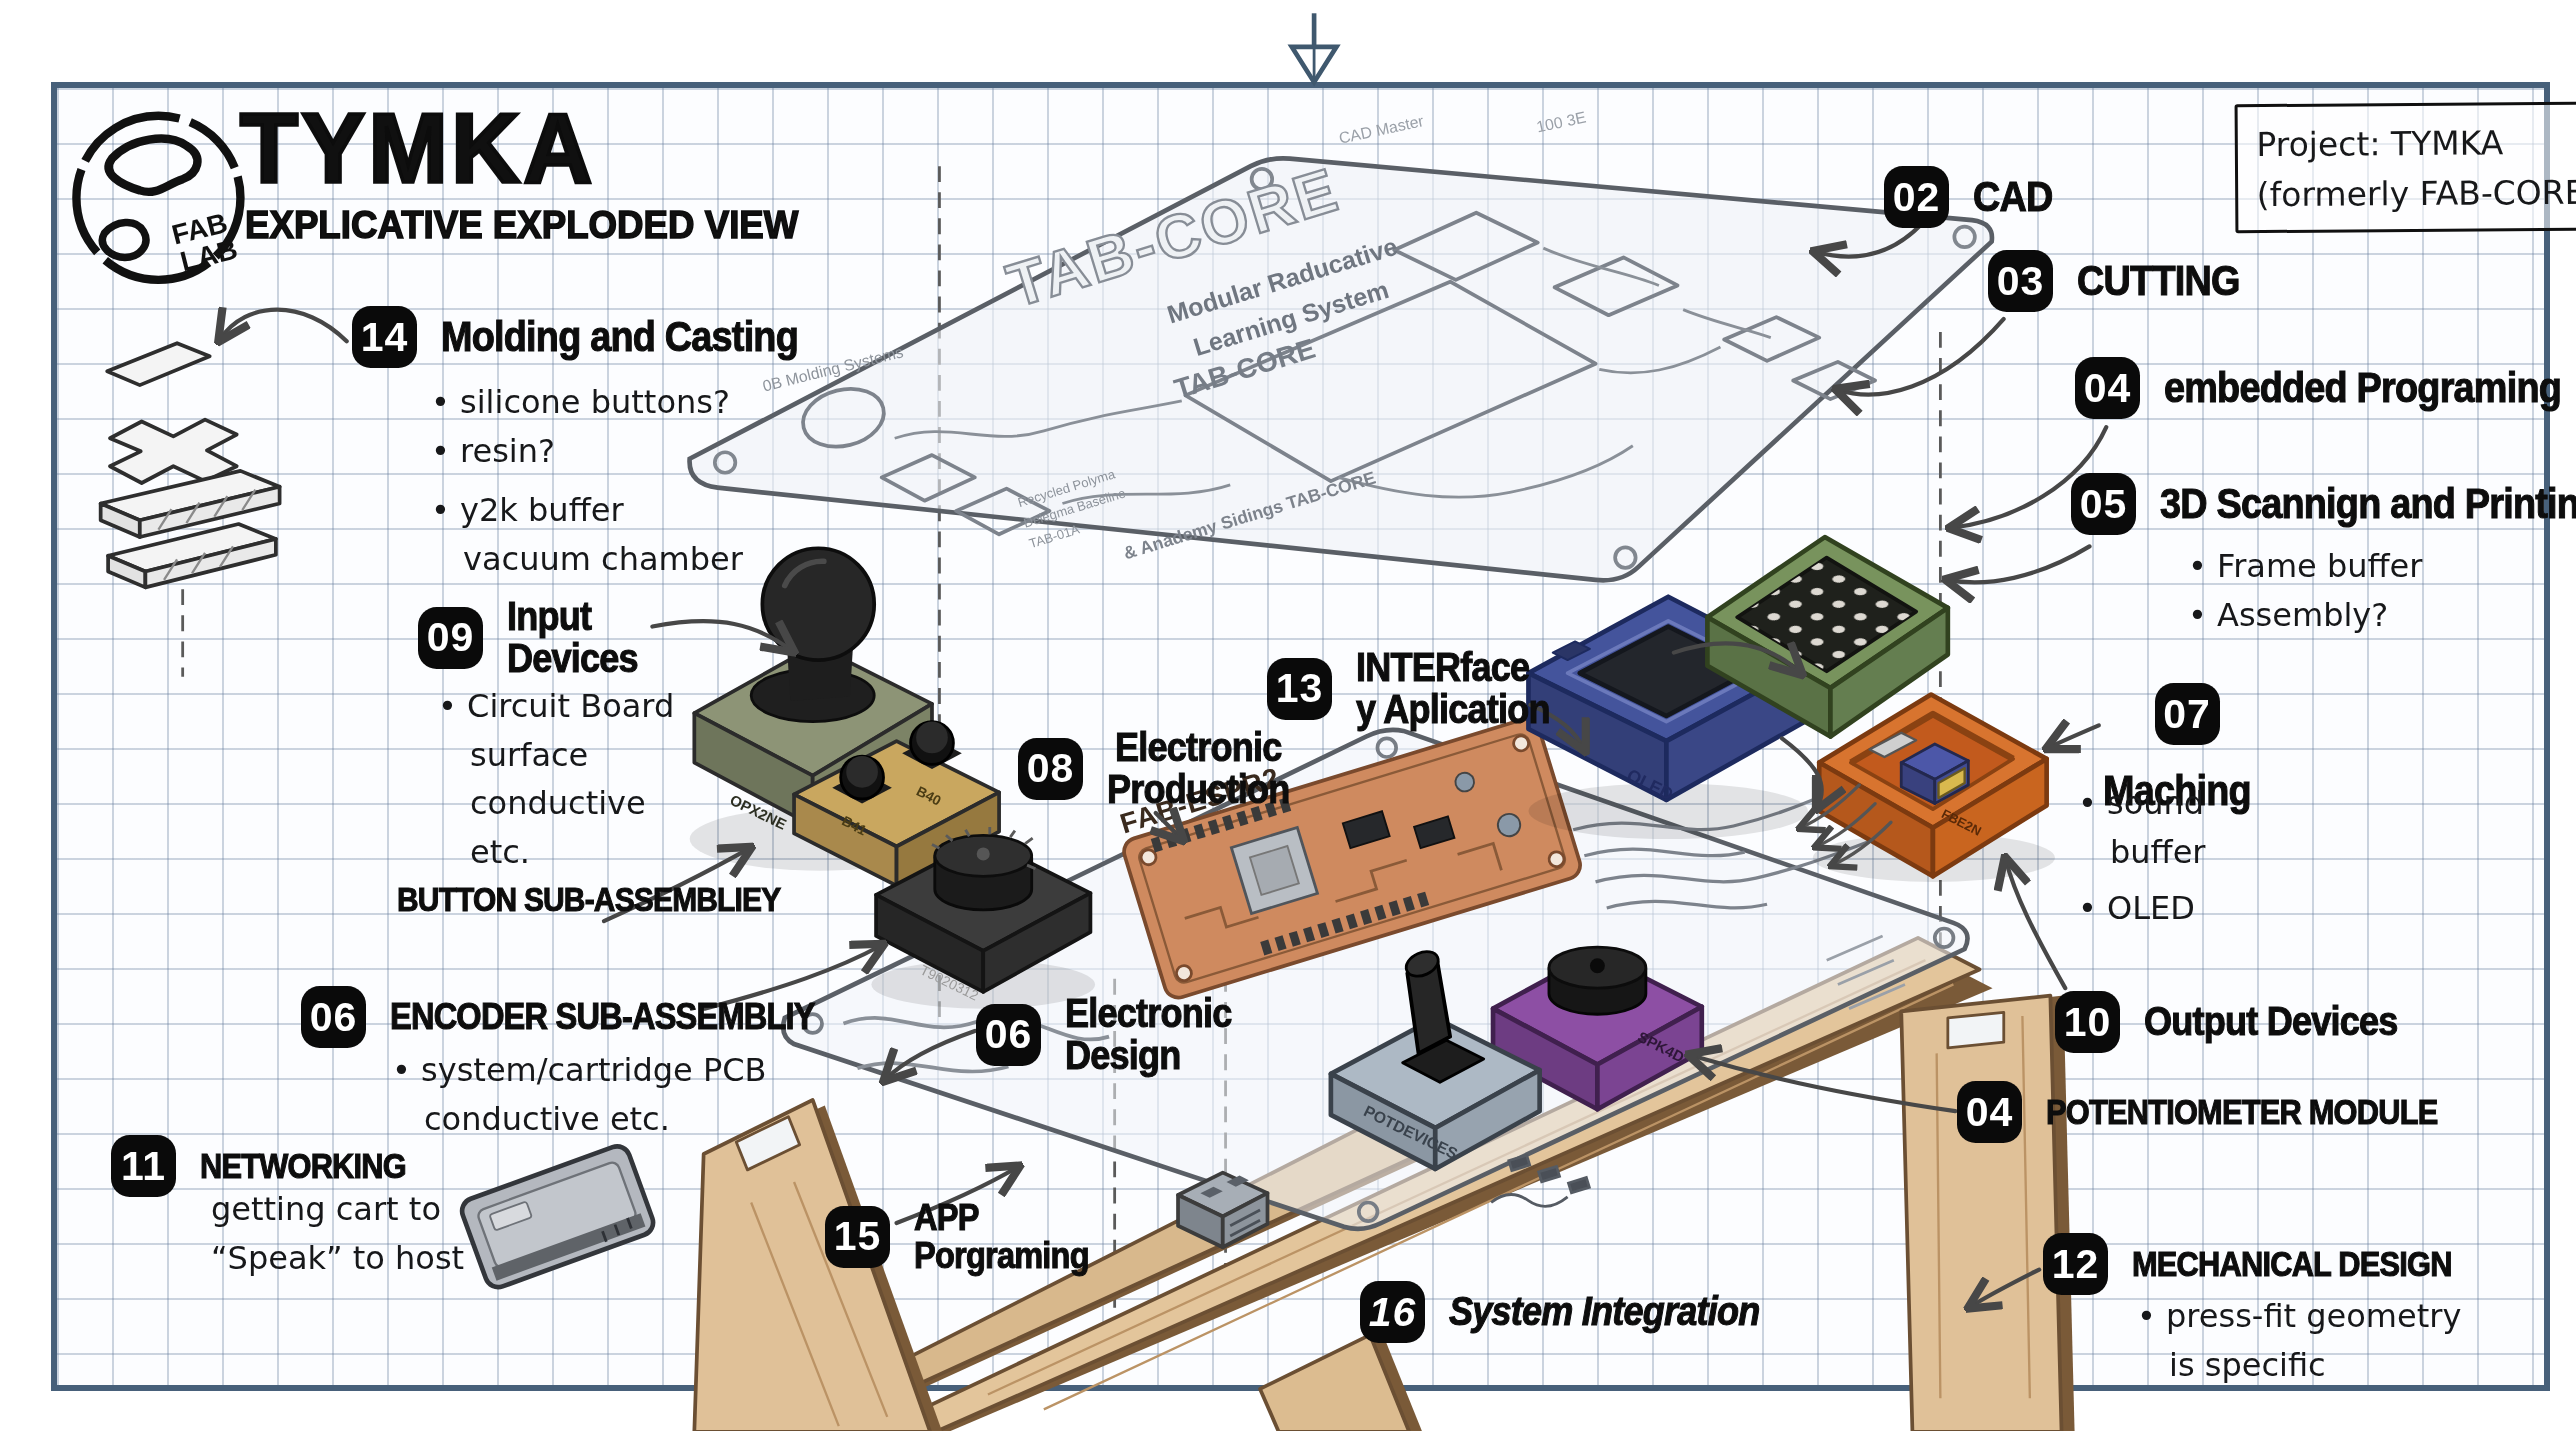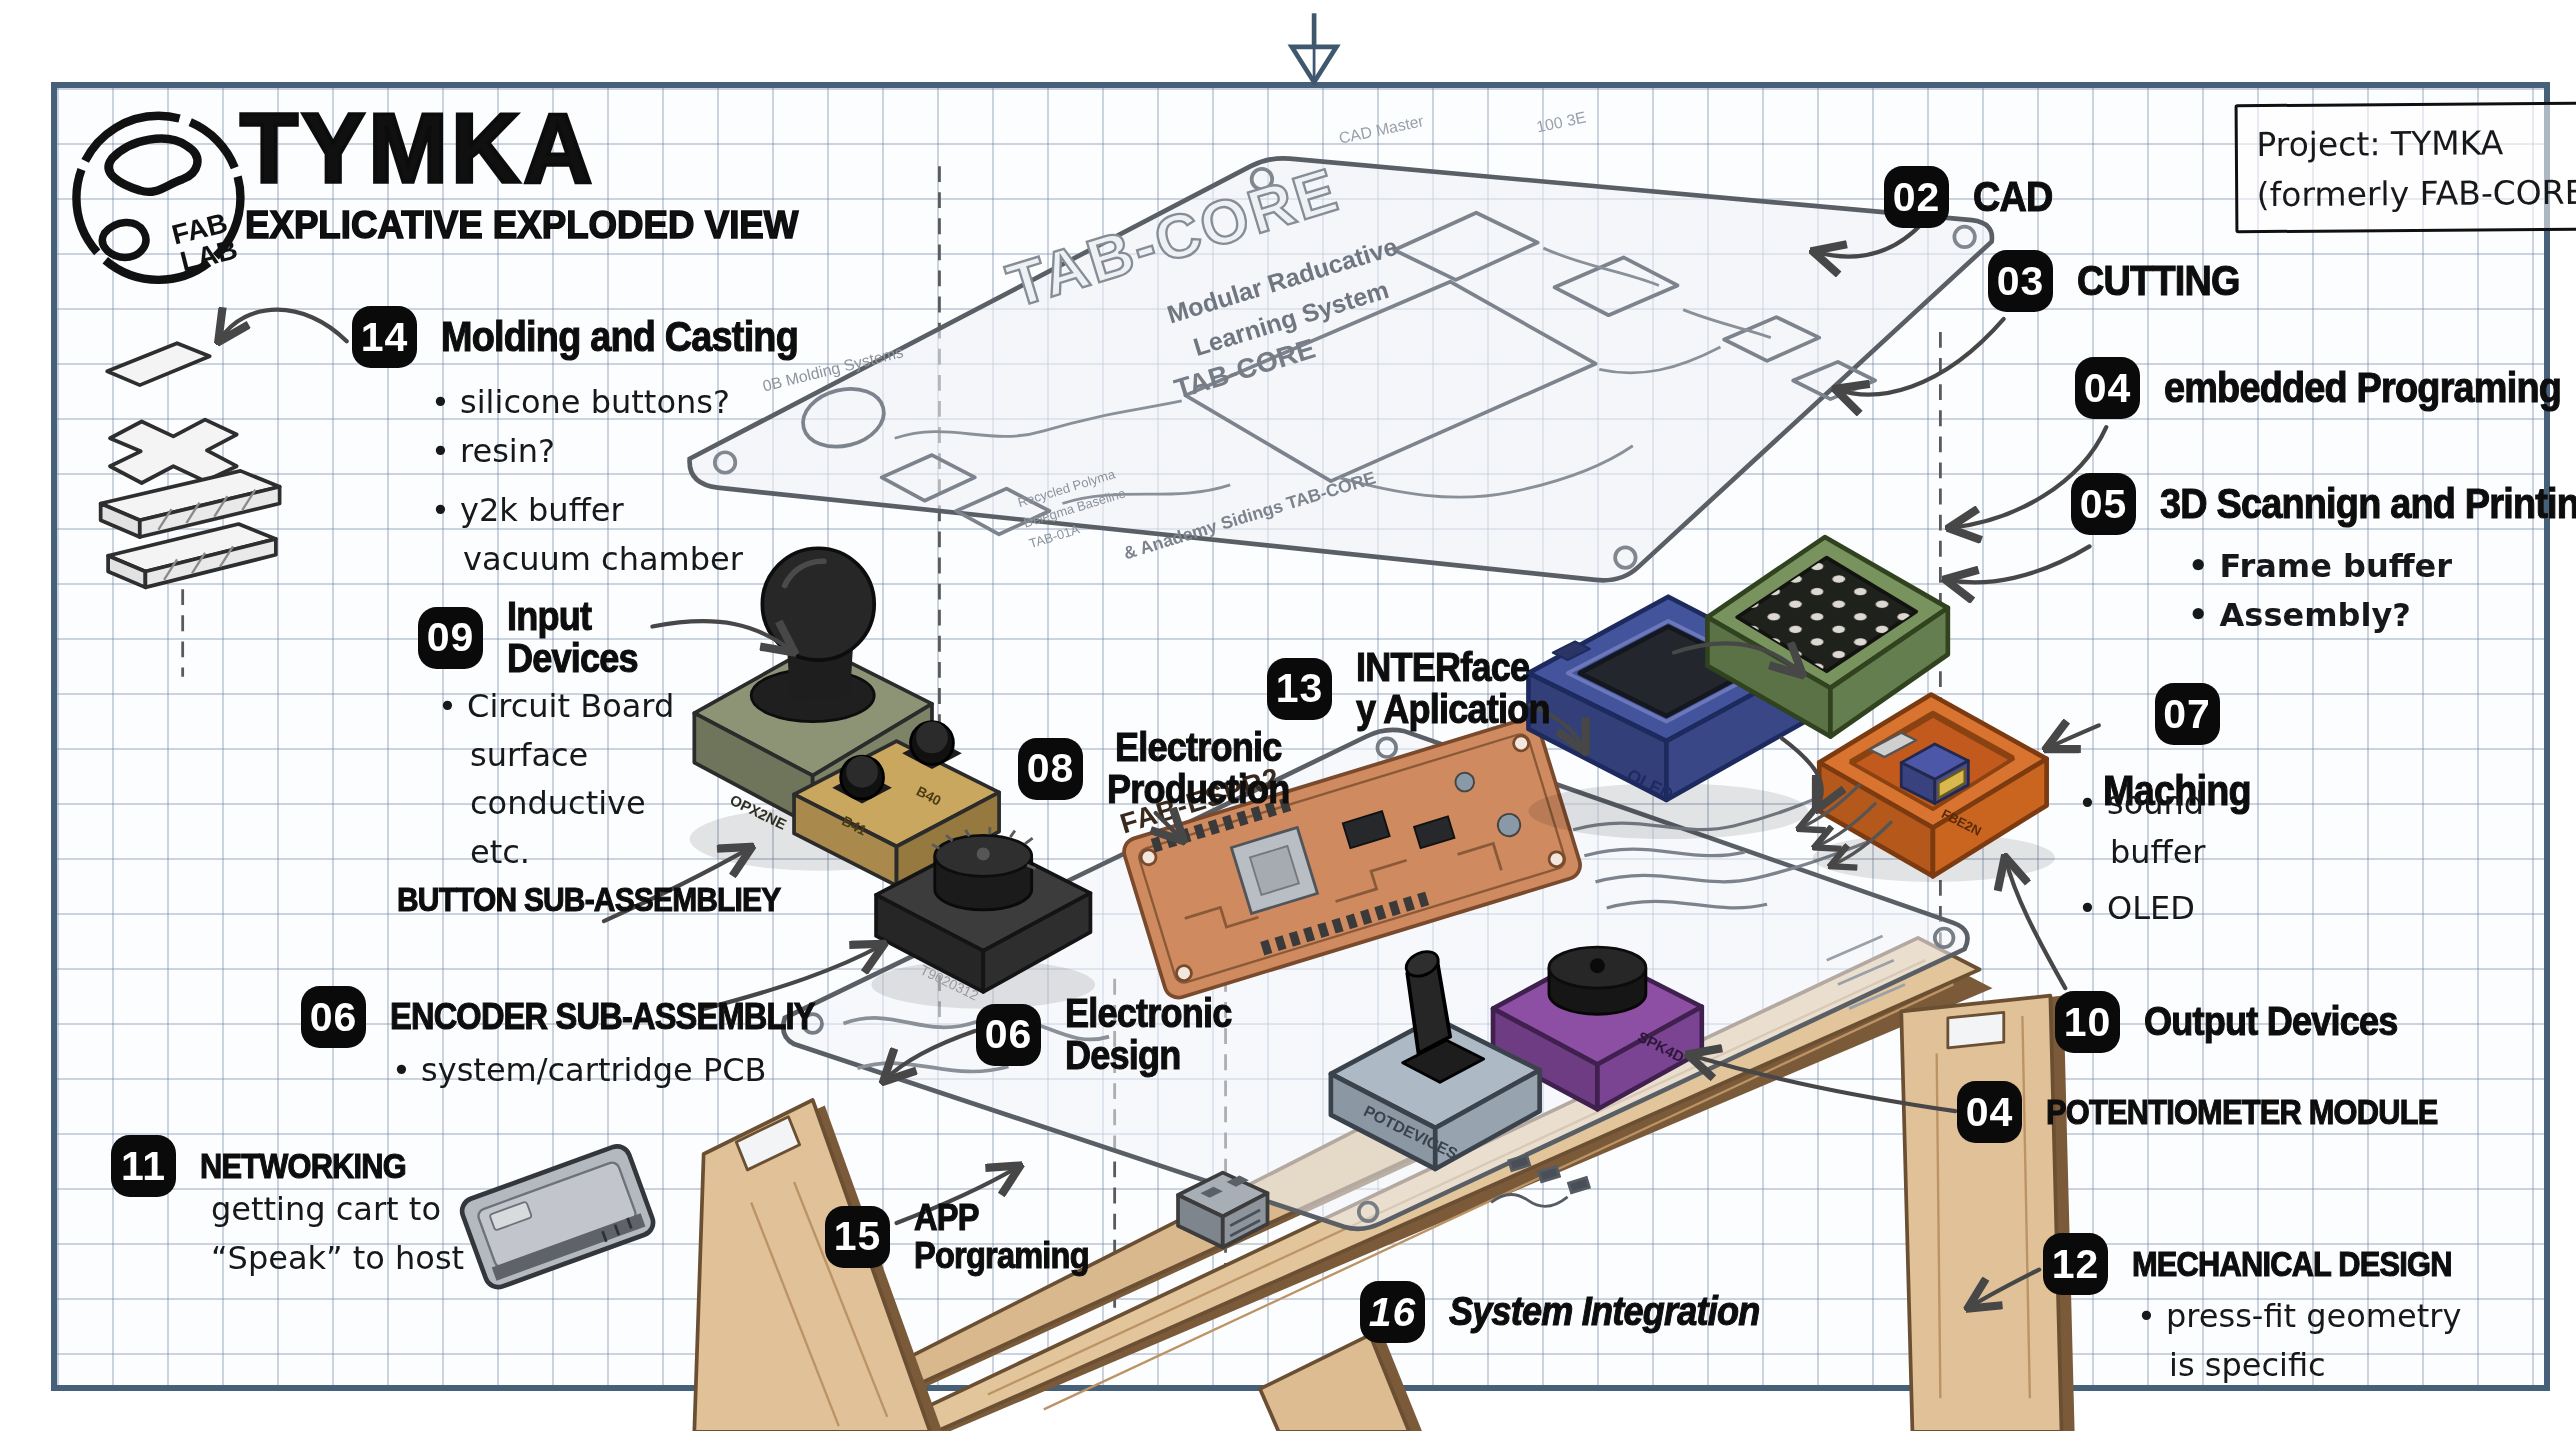--- a/index.html
+++ b/index.html
@@ -367,21 +367,21 @@
 
   <div class="callout" style="left:2075px;top:357px;">
     <div class="badge">04</div>
     <div class="hd sz46">embedded Programing</div>
   </div>
 
   <div class="callout" style="left:2071px;top:473px;">
     <div class="badge">05</div>
     <div class="hd sz46">3D Scannign and Printing</div>
   </div>
-  <div class="hand abs" style="left:2188px;top:542px;font-weight:bold;">
+  <div class="hand abs" style="left:2188px;top:542px;">
     <span>• Frame buffer</span>
     <span>• Assembly?</span>
   </div>
 
   <div class="callout" style="left:352px;top:306px;">
     <div class="badge">14</div>
     <div class="hd sz46">Molding and Casting</div>
   </div>
   <div class="hand abs" style="left:431px;top:378px;">
     <span>• silicone buttons?</span>
@@ -431,20 +431,21 @@
   </div>
 
   <div class="hd sz36 abs" style="left:397px;top:882px;">BUTTON SUB-ASSEMBLIEY</div>
 
   <div class="callout" style="left:301px;top:986px;">
     <div class="badge">06</div>
     <div class="hd sz40">ENCODER SUB-ASSEMBLIY</div>
   </div>
   <div class="hand abs" style="left:392px;top:1046px;">
     <span>• system/cartridge PCB</span>
+    <span class="ind">conductive etc.</span>
   </div>
 
   <div class="callout" style="left:111px;top:1135px;">
     <div class="badge">11</div>
     <div class="hd sz38">NETWORKING</div>
   </div>
   <div class="hand abs" style="left:211px;top:1185px;">
     <span>getting cart to</span>
     <span>“Speak” to host</span>
   </div>

